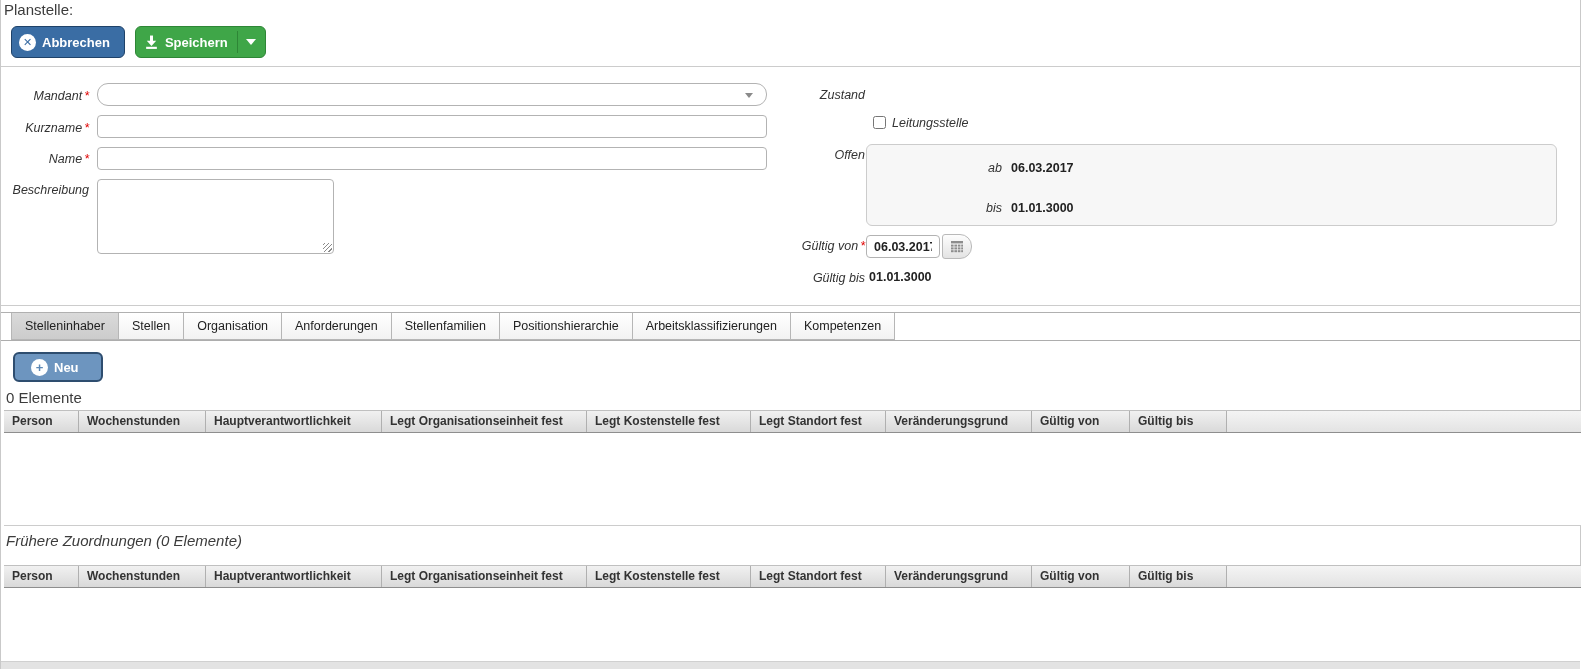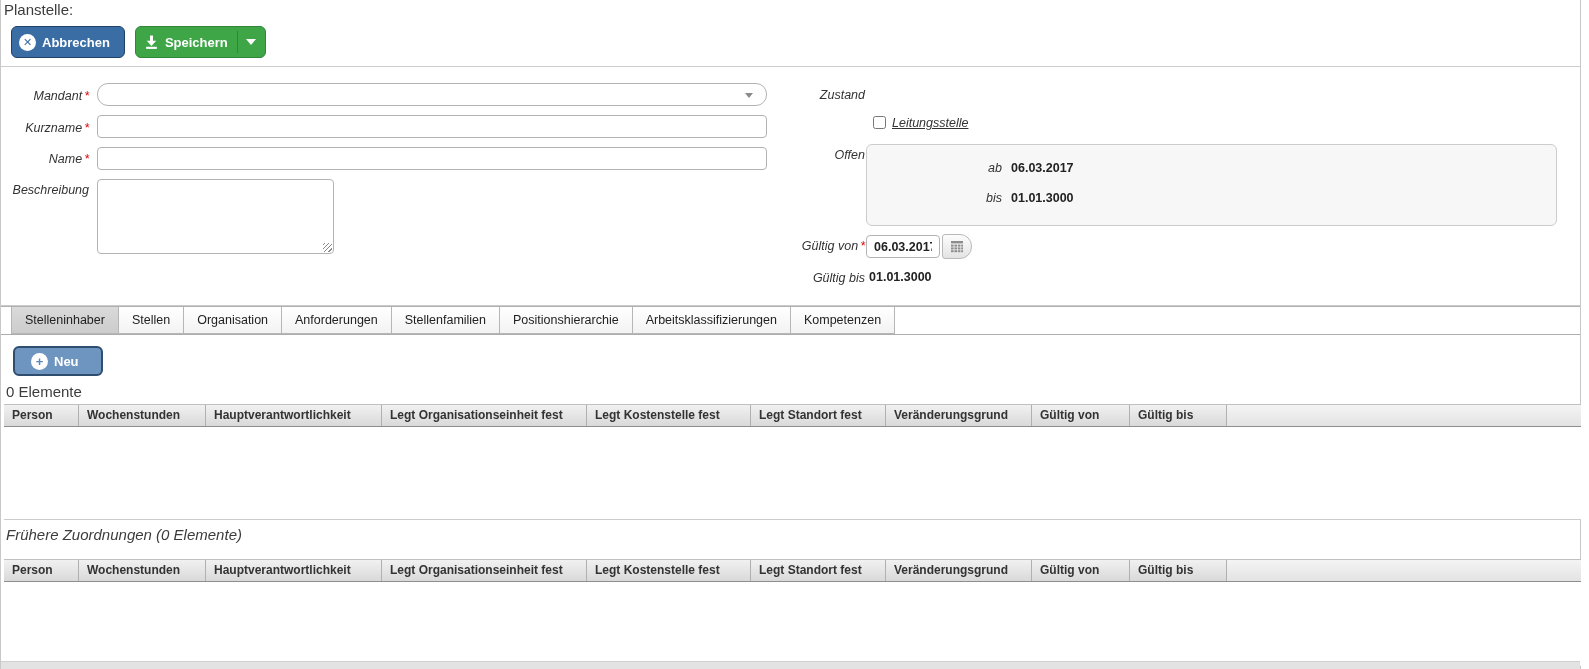--- a/index.html
+++ b/index.html
@@ -45,37 +45,37 @@
   .combobox .cb-caret { position:absolute; right:13px; top:9px; width:0; height:0;
     border-left:4px solid transparent; border-right:4px solid transparent;
     border-top:5px solid #8a8a8a; }
   .beschreibung { position:absolute; left:96px; top:112px; width:237px; height:75px;
     border:1px solid #b3b3b3; border-radius:4px; resize:none; outline:none;
     font-family:inherit; font-size:12.5px; padding:4px 6px; }
   .resize-handle { position:absolute; left:322px; top:176px; width:9px; height:9px;
     background:repeating-linear-gradient(-45deg, transparent, transparent 2px, #8a8a8a 2px, #8a8a8a 3px);
     pointer-events:none; }
   .checkbox-row { position:absolute; left:872px; top:49px; display:flex;
-    align-items:flex-start; gap:6px;text-decoration:underline; }
+    align-items:flex-start; gap:6px; }
   .checkbox-row input { width:13px; height:13px; margin:0; }
   .checkbox-row label { font-style:italic; color:#333; }
   .offen-panel { position:absolute; left:865px; top:77px; width:691px; height:82px;
     background:#f7f7f7; border:1px solid #ccc; border-radius:6px; }
   .offen-row { position:absolute; left:0; width:100%; display:flex; }
   .offen-row .o-lbl { width:135px; text-align:right; font-style:italic; color:#333; }
   .offen-row .o-val { margin-left:9px; font-weight:bold; color:#222; }
   .bold-val { position:absolute; font-weight:bold; color:#222; }
   .date-input { left:865px; top:168px; width:74px; font-weight:bold; }
   .cal-btn { position:absolute; left:941px; top:167px; width:30px; height:25px;
     border:1px solid #b9b9b9; border-radius:3px 12px 12px 3px;
     background:linear-gradient(#fdfdfd,#e3e3e3); cursor:pointer;
     display:flex; align-items:center; justify-content:center; }
 
   
-  .tabbar { height:29px; border-top:1px solid #b0b0b0;
+  .tabbar { margin-top:6px; height:29px; border-top:1px solid #b0b0b0;
     border-bottom:1px solid #adadad; background:#fff;
     display:flex; align-items:stretch; padding-left:10px; }
   .tab { display:flex; align-items:center; padding:0 13px; font-size:12.5px;
     color:#222; background:linear-gradient(#ffffff,#f2f2f2);
     border:1px solid #b6b6b6; border-top:none; cursor:pointer; white-space:nowrap; }
   .tab + .tab { margin-left:-1px; }
   .tab.active { background:linear-gradient(#dadada,#cccccc); }
 
   
   .btn-new { display:inline-flex; align-items:center; margin:11px 0 0 12px;
@@ -148,21 +148,21 @@
       <input type="checkbox" style="">
       <label>Leitungsstelle</label>
     </div>
 
     <div class="flabel lbl-right" style="top:81px;">Offen</div>
     <div class="offen-panel">
       <div class="offen-row" style="top:16px;">
         <span class="o-lbl">ab</span>
         <span class="o-val">06.03.2017</span>
       </div>
-      <div class="offen-row" style="top:46px;">
+      <div class="offen-row" style="top:56px;">
         <span class="o-lbl">bis</span>
         <span class="o-val">01.01.3000</span>
       </div>
     </div>
 
     <div class="flabel lbl-right" style="top:172px;"><span>Gültig von</span><span class="req">*</span></div>
     <input class="tbox date-input" value="06.03.2017" style="">
     <div class="cal-btn">
       <svg width="14" height="12" viewBox="0 0 14 12">
           <rect x="1" y="0" width="12" height="2.4" fill="#8d8d8d"></rect>

